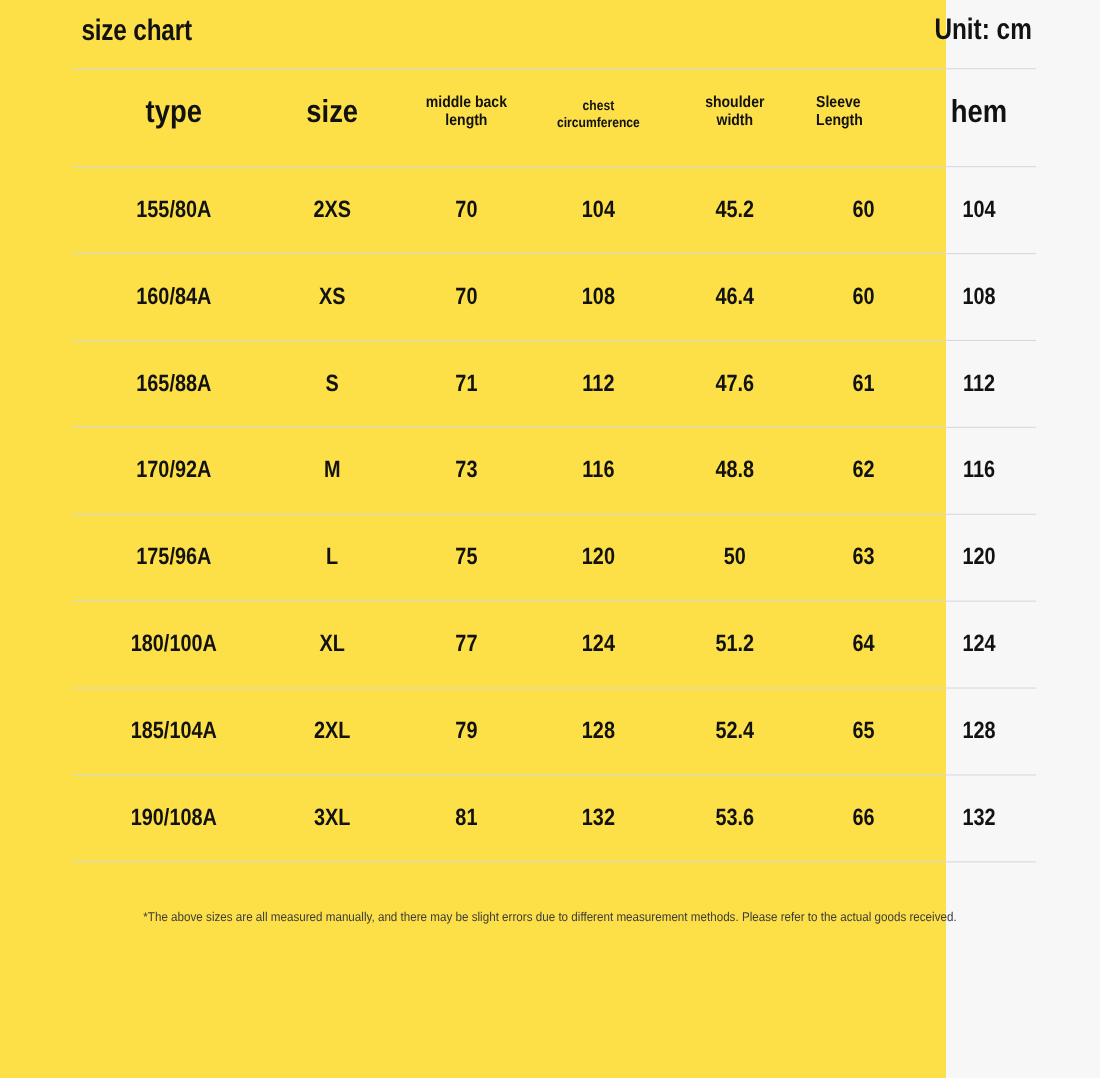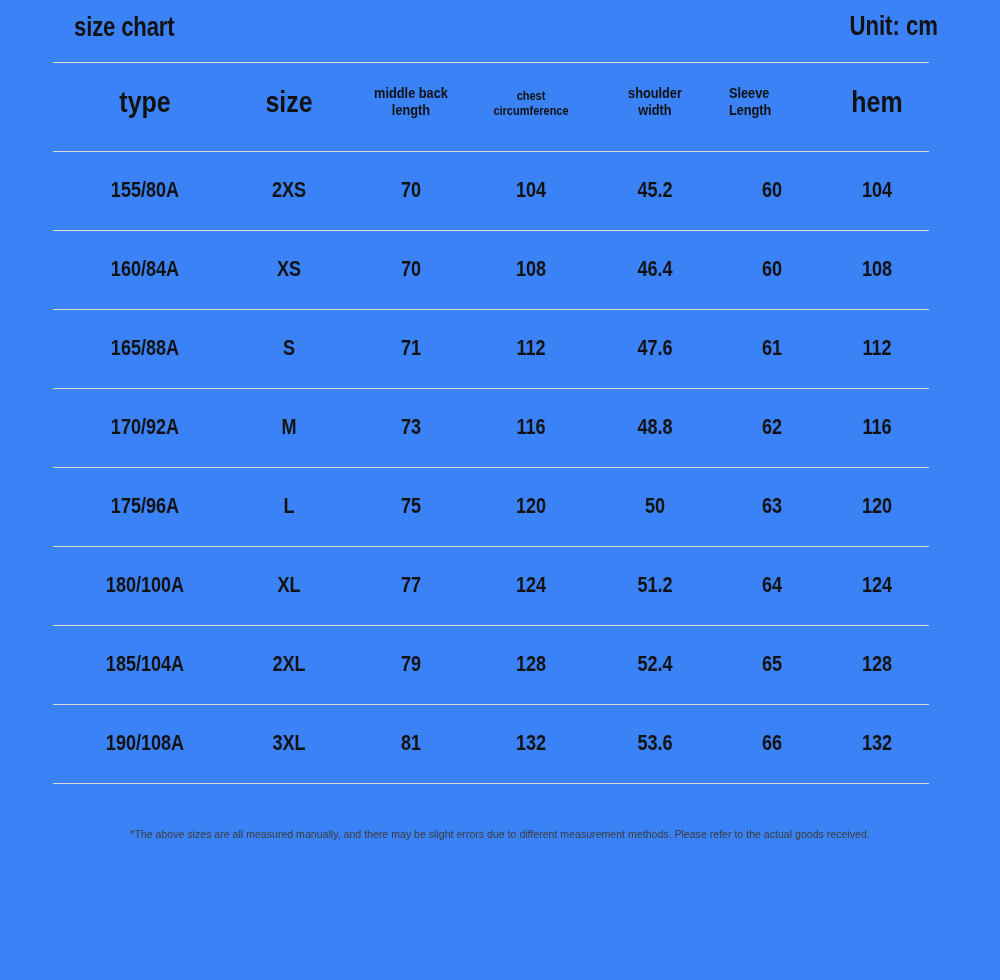--- a/index.html
+++ b/index.html
@@ -10,23 +10,23 @@
     width: 1000px;
     height: 980px;
     background: #f7f7f7;
     font-family: "Liberation Sans", sans-serif;
     color: #111111;
     overflow: hidden;
   }
 
   .page {
     position: relative;
-    width: 1000px;
+    width: 860px;
     height: 980px;
-    background: #3b82f6;
+    background: #fde047;
   }
 
   
   .top-bar {
     position: absolute;
     left: 62px;
     top: 0px;
     width: 876px;
     height: 62px;
   }
@@ -50,21 +50,21 @@
     font-weight: 700;
     color: #121212;
     transform: scaleX(0.82);
     transform-origin: right center;
     white-space: nowrap;
   }
 
   
   .table {
     position: absolute;
-    left: 53px;
+    left: 66px;
     top: 62px;
     width: 876px;
   }
   .divider {
     height: 1px;
     width: 100%;
     background: #d9d9d9;
   }
   .row {
     position: relative;

